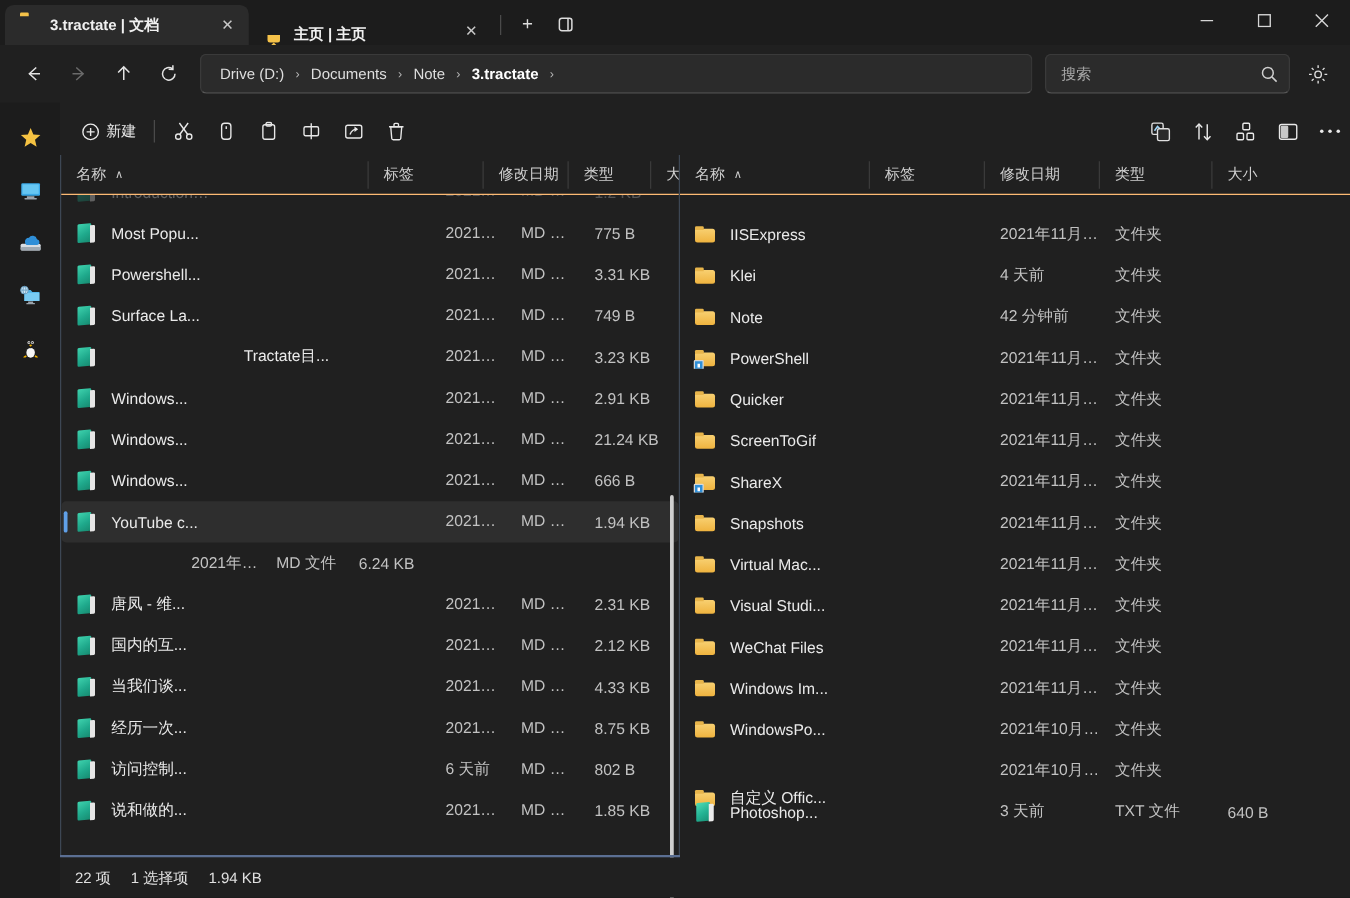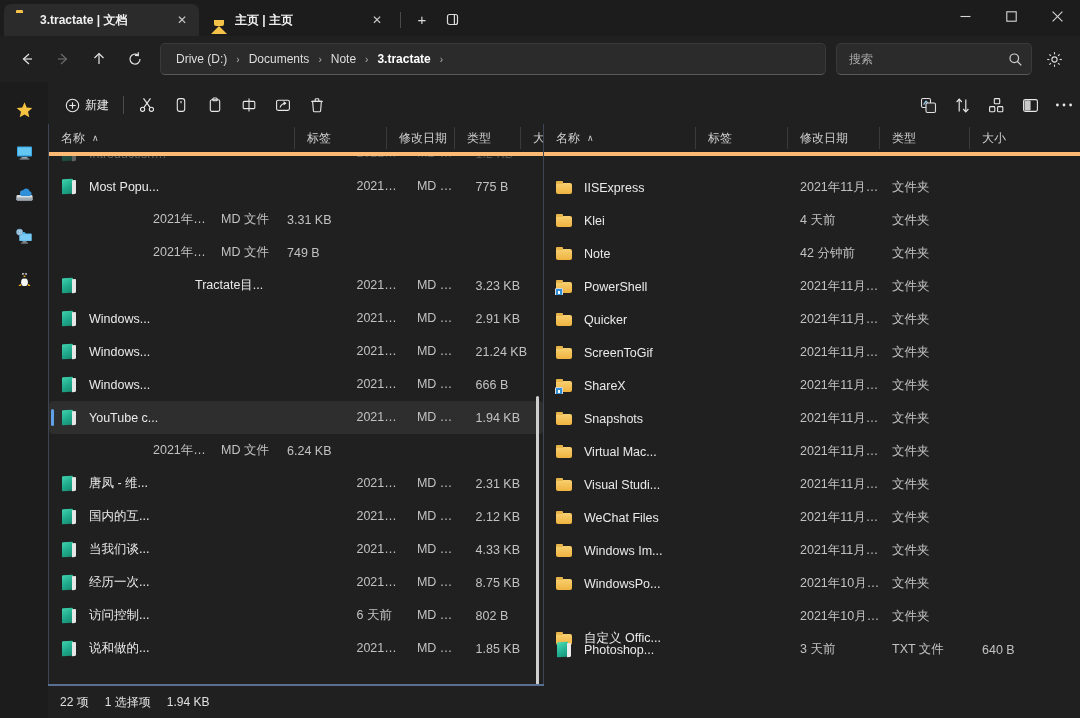--- a/index.html
+++ b/index.html
@@ -18,21 +18,21 @@
     background: #1c1c1c; display: flex; align-items: flex-end;
   }
   .tabstrip { display: flex; align-items: flex-end; height: 36px; padding-left: 4px; }
   .tab {
     height: 32px; min-width: 195px; max-width: 210px;
     display: flex; align-items: center; gap: 8px;
     padding: 0 6px 0 12px; border-radius: 7px 7px 0 0;
     font-size: 12px; position: relative;
   }
   .tab.active { background: #2b2b2b; }
-  .tab.inactive { background: transparent; }
+  .tab.inactive { background: transparent; align-items: flex-end; }
   .tab .tlabel {
     flex: 1; white-space: nowrap; overflow: hidden; text-overflow: ellipsis;
     font-size: 12px; color: #f0f0f0; font-weight: 600;
   }
   .tab .tclose {
     width: 22px; height: 22px; border-radius: 4px;
     display: flex; align-items: center; justify-content: center;
     color: #c8c8c8; font-size: 12px; line-height: 1;
   }
   .tabicon { width: 16px; height: 16px; flex: 0 0 16px; position: relative; }
@@ -117,21 +117,21 @@
   
   .panes { position: absolute; top: 124px; left: 48px; width: 1032px; height: 562px; display: flex; }
   .pane { position: relative; height: 562px; }
   .pane.left { width: 496px; border: 1px solid #3d4754; border-top: 0; border-radius: 0 0 2px 2px; }
   .pane.left::after {
     content: ""; position: absolute; left: -1px; bottom: -1px; width: 496px; height: 2px; background: #5b6f93;
   }
   .pane.right { width: 536px; }
   .hdrrow {
     display: flex; align-items: center; height: 32px;
-    border-bottom: 4px solid #fdba74; font-size: 12px; color: #cfcfcf;
+    border-bottom: 1px solid #fdba74; font-size: 12px; color: #cfcfcf;
   }
   .hcell {
     display: flex; align-items: center; gap: 7px; height: 22px;
     padding-left: 12px; border-right: 1px solid #3a3a3a; overflow: hidden; white-space: nowrap;
   }
   .hcell:last-child { border-right: 0; }
   .sortcaret { font-size: 9px; color: #cfcfcf; }
   .listbody { position: relative; overflow: hidden; }
   .row {
     display: flex; align-items: center; height: 33px; font-size: 12.5px;
@@ -520,26 +520,34 @@
             <div class="nm" style="width: 246px;">
               <span class="ico md"></span>
               <span class="txt">Most Popu...</span>
             </div>
             <div class="cell dim" style="width: 92px;"></div>
             <div class="cell dim" style="width: 68px;">2021年11月...</div>
             <div class="cell dim" style="width: 66px;">MD 文件</div>
             <div class="cell dim" style="width: 90px;">775 B</div>
           </div>
           <div class="row">
+            <div class="nm" style="width: 246px;">
+              <span class="ico md"></span>
+              <span class="txt">Powershell...</span>
+            </div>
             <div class="cell dim" style="width: 92px;"></div>
             <div class="cell dim" style="width: 68px;">2021年11月...</div>
             <div class="cell dim" style="width: 66px;">MD 文件</div>
             <div class="cell dim" style="width: 90px;">3.31 KB</div>
           </div>
           <div class="row">
+            <div class="nm" style="width: 246px;">
+              <span class="ico md"></span>
+              <span class="txt">Surface La...</span>
+            </div>
             <div class="cell dim" style="width: 92px;"></div>
             <div class="cell dim" style="width: 68px;">2021年11月...</div>
             <div class="cell dim" style="width: 66px;">MD 文件</div>
             <div class="cell dim" style="width: 90px;">749 B</div>
           </div>
           <div class="row">
             <div class="nm" style="width: 246px; justify-content: space-between;">
               <span class="ico md"></span>
               <span class="txt">Tractate目...</span>
             </div>

